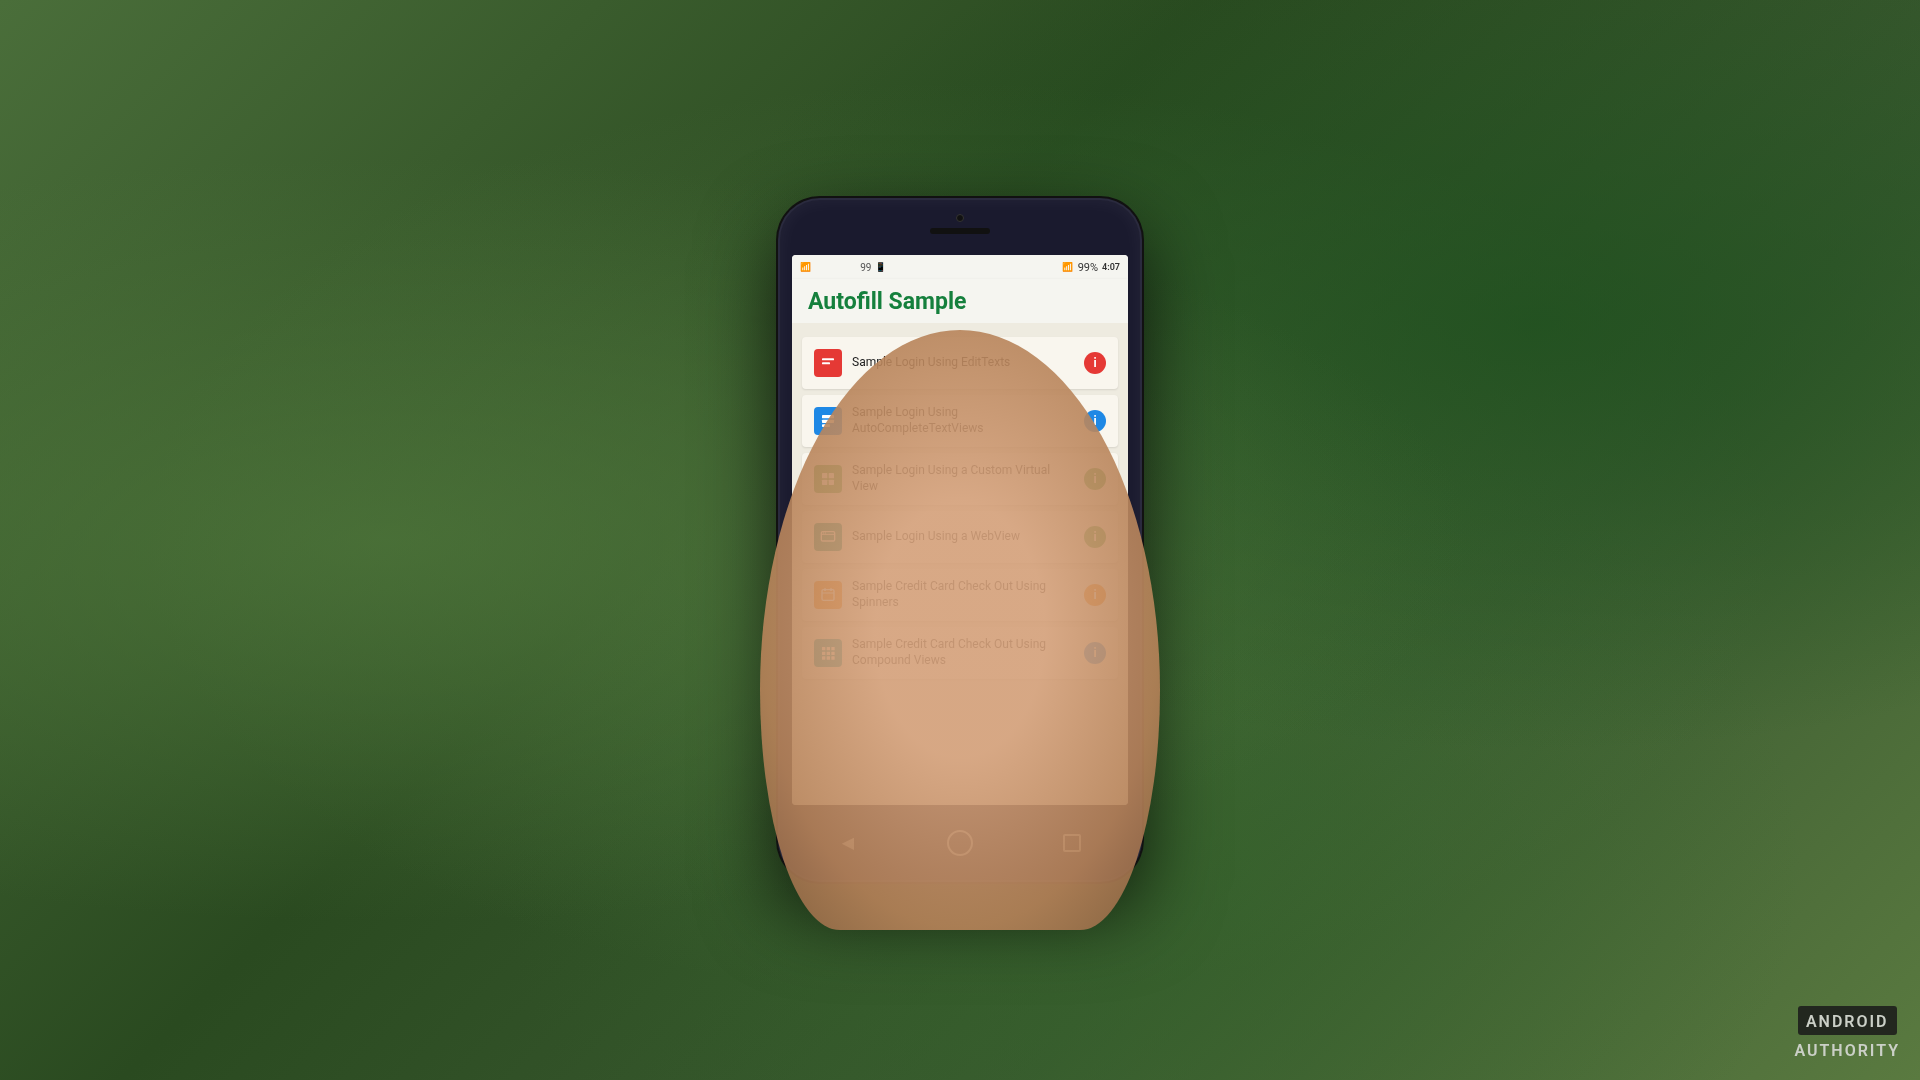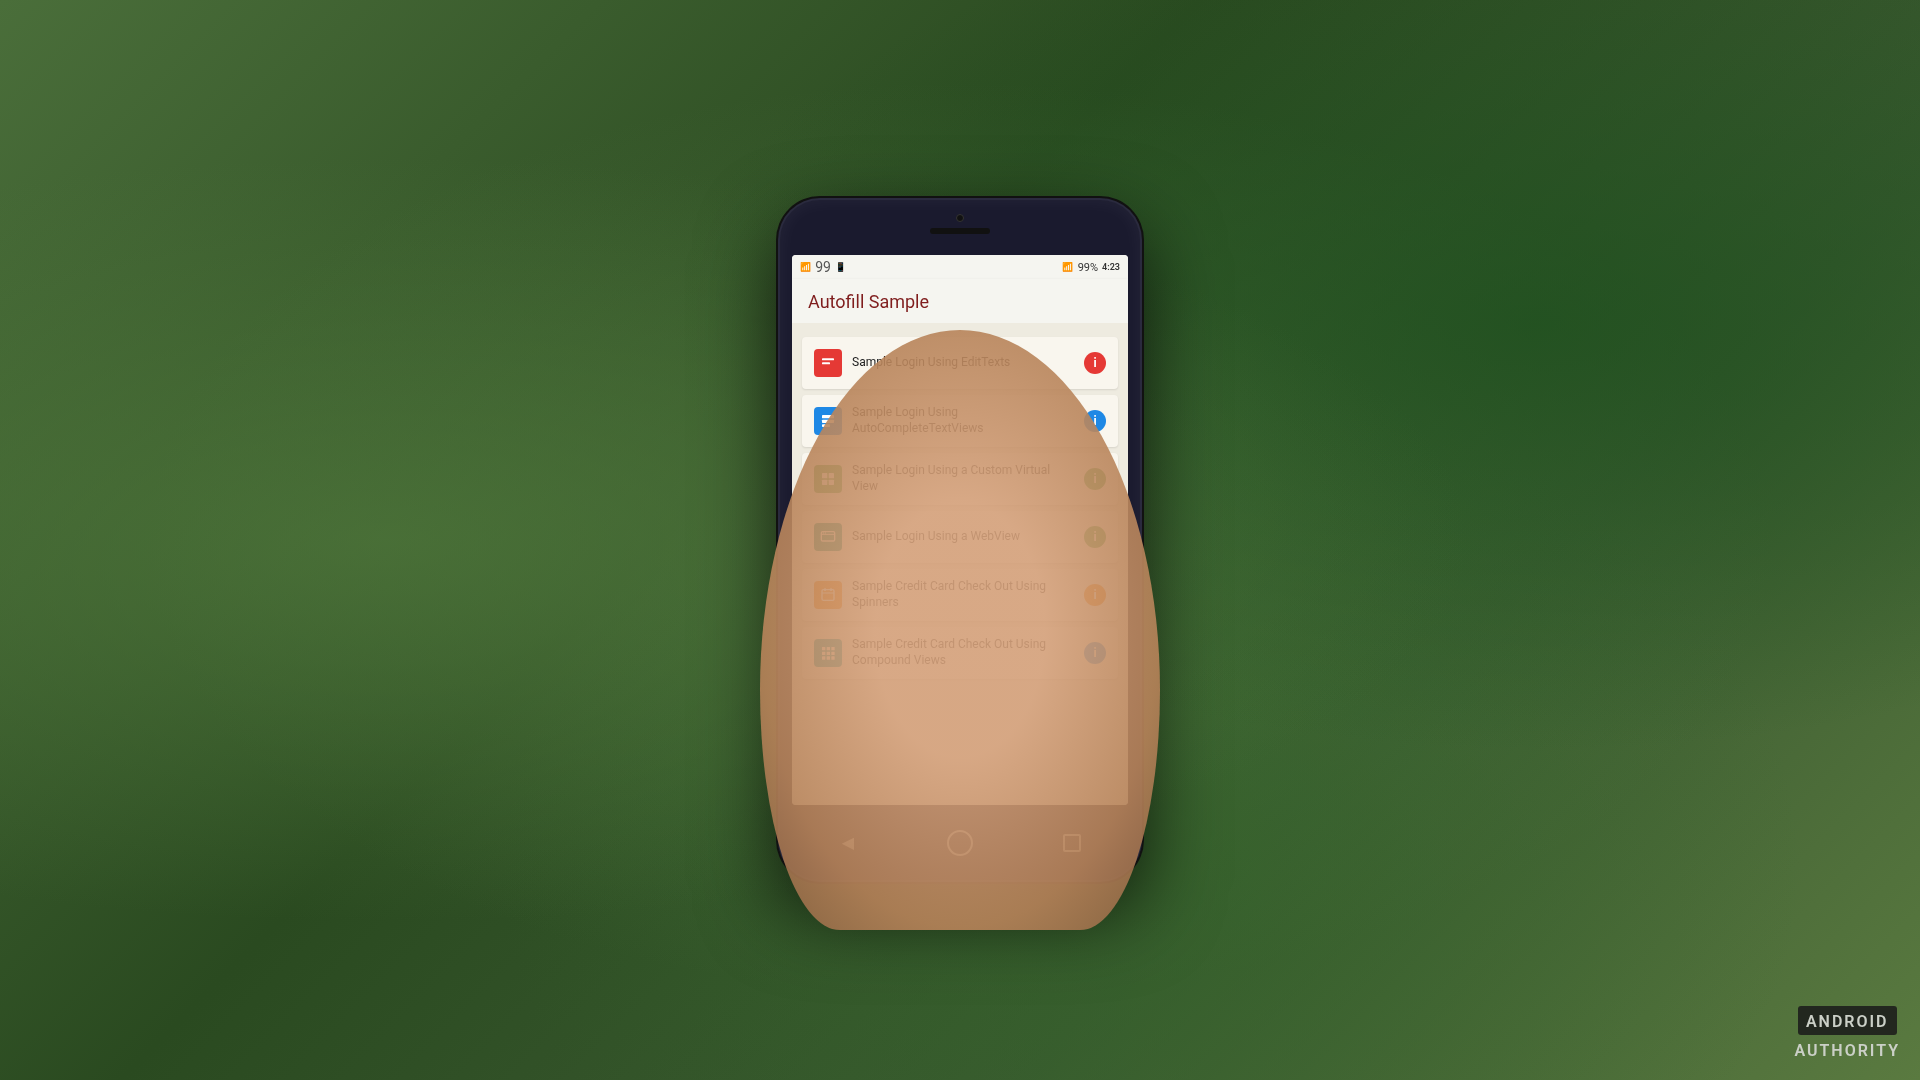--- a/index.html
+++ b/index.html
@@ -141,23 +141,23 @@
       background: #f5f5f0;
       height: 44px;
       display: flex;
       align-items: center;
       padding: 0 16px;
       box-shadow: 0 1px 3px rgba(0,0,0,0.1);
       flex-shrink: 0;
     }
 
     .app-title {
-      font-size: 18px;
-      font-weight: 400;
-      color: #7f1d1d;
+      font-size: 23px;
+      font-weight: 700;
+      color: #15803d;
     }
 
     
     .content-area {
       flex: 1;
       overflow: hidden;
       padding: 8px 0;
       background: #eeebe0;
     }
 
@@ -301,27 +301,27 @@
   <div class="phone-outer">
 
     <div class="phone-camera"></div>
     <div class="phone-speaker"></div>
 
     <div class="phone-screen">
 
       <div class="status-bar">
         <div class="status-left">
           <span style="font-size:9px;">📶</span>
-          <span style="font-size:14px; color:#555;">99</span>
+          <span style="font-size:10px; color:#555;margin-left:45px;">99</span>
           <span style="font-size:9px;">📱</span>
         </div>
         <div class="status-right">
           <span style="font-size:9px;">📶</span>
           <span style="font-size:11px;">99%</span>
-          <span style="font-size:9px; font-weight:600;">4:23</span>
+          <span style="font-size:9px; font-weight:600;">4:07</span>
         </div>
       </div>
 
       <div class="app-bar">
         <span class="app-title">Autofill Sample</span>
       </div>
 
       <div class="content-area">
 
         <div class="menu-item">

